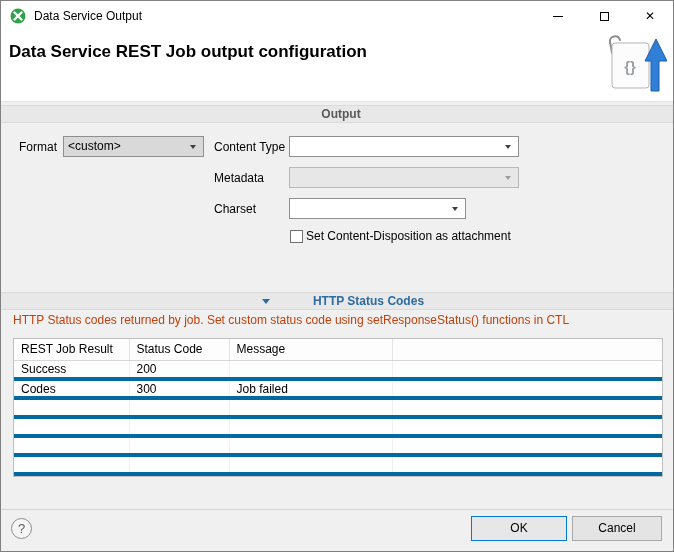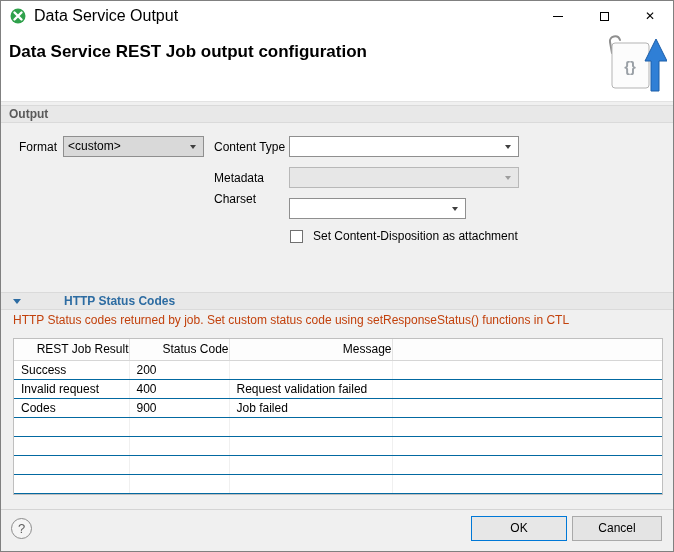--- a/index.html
+++ b/index.html
@@ -7,54 +7,54 @@
   .dialog {
     position:relative; width:674px; height:552px;
     background:#f0f0f0; border:1px solid #808080;
     font-family:"Liberation Sans", sans-serif; font-size:12px; color:#000;
     overflow:hidden;
   }
   
   .top-white { position:absolute; left:0; top:0; right:0; height:101px; background:#ffffff; border-bottom:1px solid #e3e3e3; }
   .titlebar { position:absolute; left:0; top:0; right:0; height:30px; background:#ffffff; }
   .app-icon { position:absolute; left:9px; top:7px; width:16px; height:16px; }
-  .win-title { position:absolute; left:33px; top:0; line-height:30px; font-size:16px; color:#000; }
+  .win-title { position:absolute; left:33px; top:0; line-height:30px; font-size:12px; color:#000; }
   .win-controls { position:absolute; right:0; top:0; height:30px; display:flex; }
   .win-btn { width:46px; height:30px; display:flex; align-items:center; justify-content:center; cursor:default; }
   .glyph-min { width:10px; height:1px; background:#000; display:block; }
   .glyph-max { width:9px; height:9px; border:1px solid #000; display:block; }
   .glyph-close { font-size:12px; line-height:12px; color:#000; }
   .header-title { position:absolute; left:8px; top:41px; font-size:17px; font-weight:bold; color:#000; }
   .banner { position:absolute; right:6px; top:32px; }
   
-  .section-bar { position:absolute; left:0; right:0; height:18px; background:#e8e8e8; border-top:1px solid #dadada; border-bottom:1px solid #dadada; line-height:16px; }
+  .section-bar { position:absolute; left:0; right:0; height:18px; background:#e8e8e8; border-top:1px solid #dadada; border-bottom:1px solid #dadada; line-height:16px;text-align:center; }
   .bar-output { top:104px; }
   .bar-output .bar-label { margin-left:8px; font-weight:bold; color:#5a5a5a; }
   .bar-status { top:291px; }
   .twistie { display:inline-block; width:0; height:0; border-left:4px solid transparent; border-right:4px solid transparent; border-top:5px solid #2d6ca2; margin:0 6px 1px 12px; }
   .bar-status .bar-label { font-weight:bold; color:#2d6ca2;padding-left:37px; }
   
   .form-label { position:absolute; color:#000; }
   .combo { position:absolute; height:21px; border:1px solid #8f8f8f; background:#ffffff; line-height:19px; padding-left:4px; cursor:default; }
   .combo-gray { background:#d9d9d9; }
   .combo-disabled { background:#e7e7e7; border-color:#b8b8b8; }
   .combo-arrow { position:absolute; right:7px; top:50%; margin-top:-2px; width:0; height:0;
     border-left:3.5px solid transparent; border-right:3.5px solid transparent; border-top:4px solid #3f3f3f; }
   .combo-disabled .combo-arrow { border-top-color:#9d9d9d; }
   .checkbox-row { position:absolute; left:289px; top:228px; display:flex; align-items:center; }
   .checkbox-box { width:13px; height:13px; background:#fff; border:1px solid #707070; display:inline-block; }
-  .checkbox-label { margin-left:10px; }
+  .checkbox-label { margin-left:3px; }
   .section-desc { position:absolute; left:12px; top:312px; color:#c2410c; }
   
   .table-wrap { position:absolute; left:12px; top:337px; width:650px; background:#fff; border:1px solid #bfbfbf; }
   table.status-table { width:100%; border-collapse:collapse; table-layout:fixed; }
-  .status-table th { height:21px; font-weight:normal; text-align:right; padding-left:7px;
+  .status-table th { height:21px; font-weight:normal; text-align:left; padding-left:7px;
     border-bottom:1px solid #d6d6d6; border-right:1px solid #e3e3e3; background:#fdfdfd;margin-left:37px; }
   .status-table th:last-child { border-right:none; }
-  .status-table td { height:19px; padding-left:7px; border-bottom:1px solid #0369a1; border-right:1px solid #f0f0f0; overflow:hidden; white-space:nowrap; }
+  .status-table td { height:19px; padding-left:7px; border-bottom:4px solid #0369a1; border-right:1px solid #f0f0f0; overflow:hidden; white-space:nowrap; }
   .status-table td:last-child { border-right:none; }
   
   .footer { position:absolute; left:0; right:0; top:508px; bottom:0; background:#f0f0f0; border-top:1px solid #d4d4d4; }
   .help-btn { position:absolute; left:10px; top:8px; width:21px; height:21px; border:1px solid #8c8c8c; border-radius:50%;
     text-align:center; line-height:19px; color:#5f5f5f; font-size:13px; background:#f5f5f5; cursor:default; }
   .btn { position:absolute; top:6px; height:25px; background:#e4e4e4; border:1px solid #a9a9a9; text-align:center; line-height:23px; cursor:default; }
   .btn-ok { left:470px; width:96px; border-color:#0078d7; background:#e7e7e7; }
   .btn-cancel { left:571px; width:90px; }
 </style>
 </head>
@@ -110,21 +110,21 @@
     <span></span>
     <span class="combo-arrow"></span>
   </div>
 
   <span class="form-label" style="left:213px; top:170px;">Metadata</span>
   <div class="combo combo-disabled" style="left:288px; top:166px; width:230px;">
     <span></span>
     <span class="combo-arrow"></span>
   </div>
 
-  <span class="form-label" style="left:213px; top:191px;">Charset</span>
+  <span class="form-label" style="left:213px; top:201px;">Charset</span>
   <div class="combo" style="left:288px; top:197px; width:177px;">
     <span></span>
     <span class="combo-arrow"></span>
   </div>
 
   <div class="checkbox-row">
     <span class="checkbox-box"></span>
     <span class="checkbox-label">Set Content-Disposition as attachment</span>
   </div>
 
@@ -150,28 +150,22 @@
         </tr>
       </thead>
       <tbody>
           <tr>
             <td>Success</td>
             <td>200</td>
             <td></td>
             <td></td>
           </tr>
           <tr>
-            <td>Invalid request</td>
-            <td>400</td>
-            <td>Request validation failed</td>
-            <td></td>
-          </tr>
-          <tr>
             <td>Codes</td>
-            <td>900</td>
+            <td>300</td>
             <td>Job failed</td>
             <td></td>
           </tr>
           <tr>
             <td></td>
             <td></td>
             <td></td>
             <td></td>
           </tr>
           <tr>

